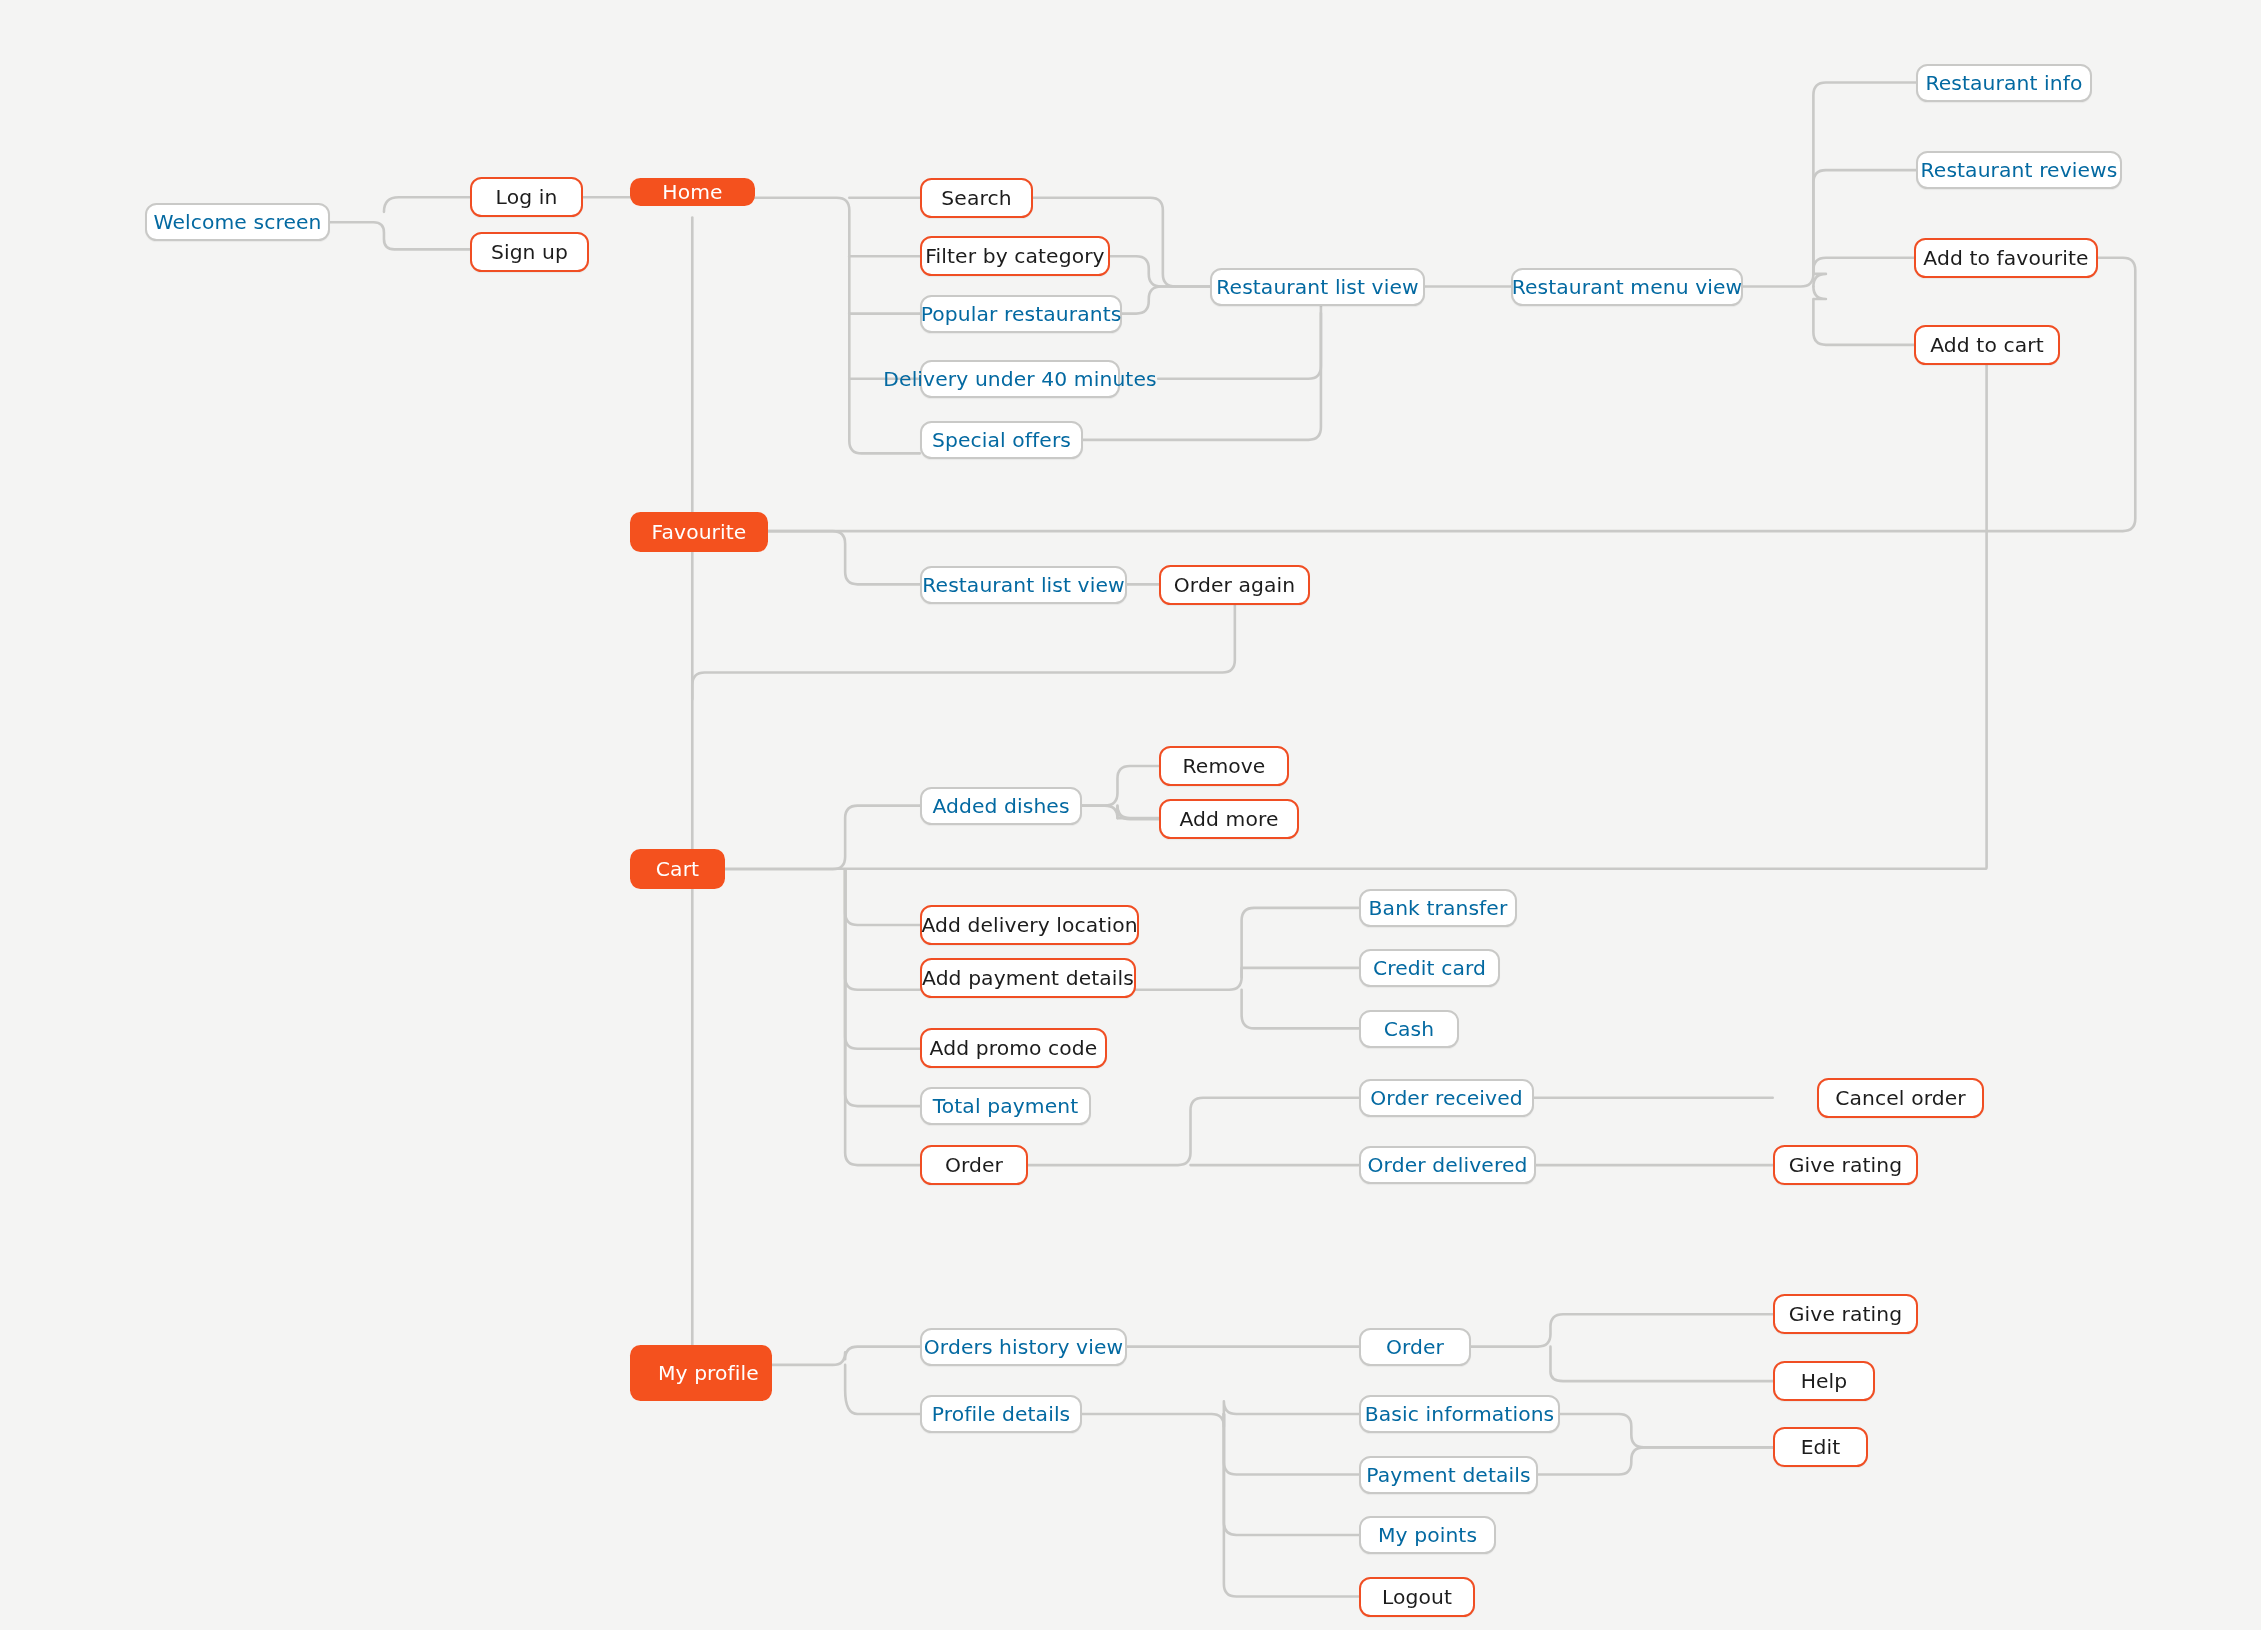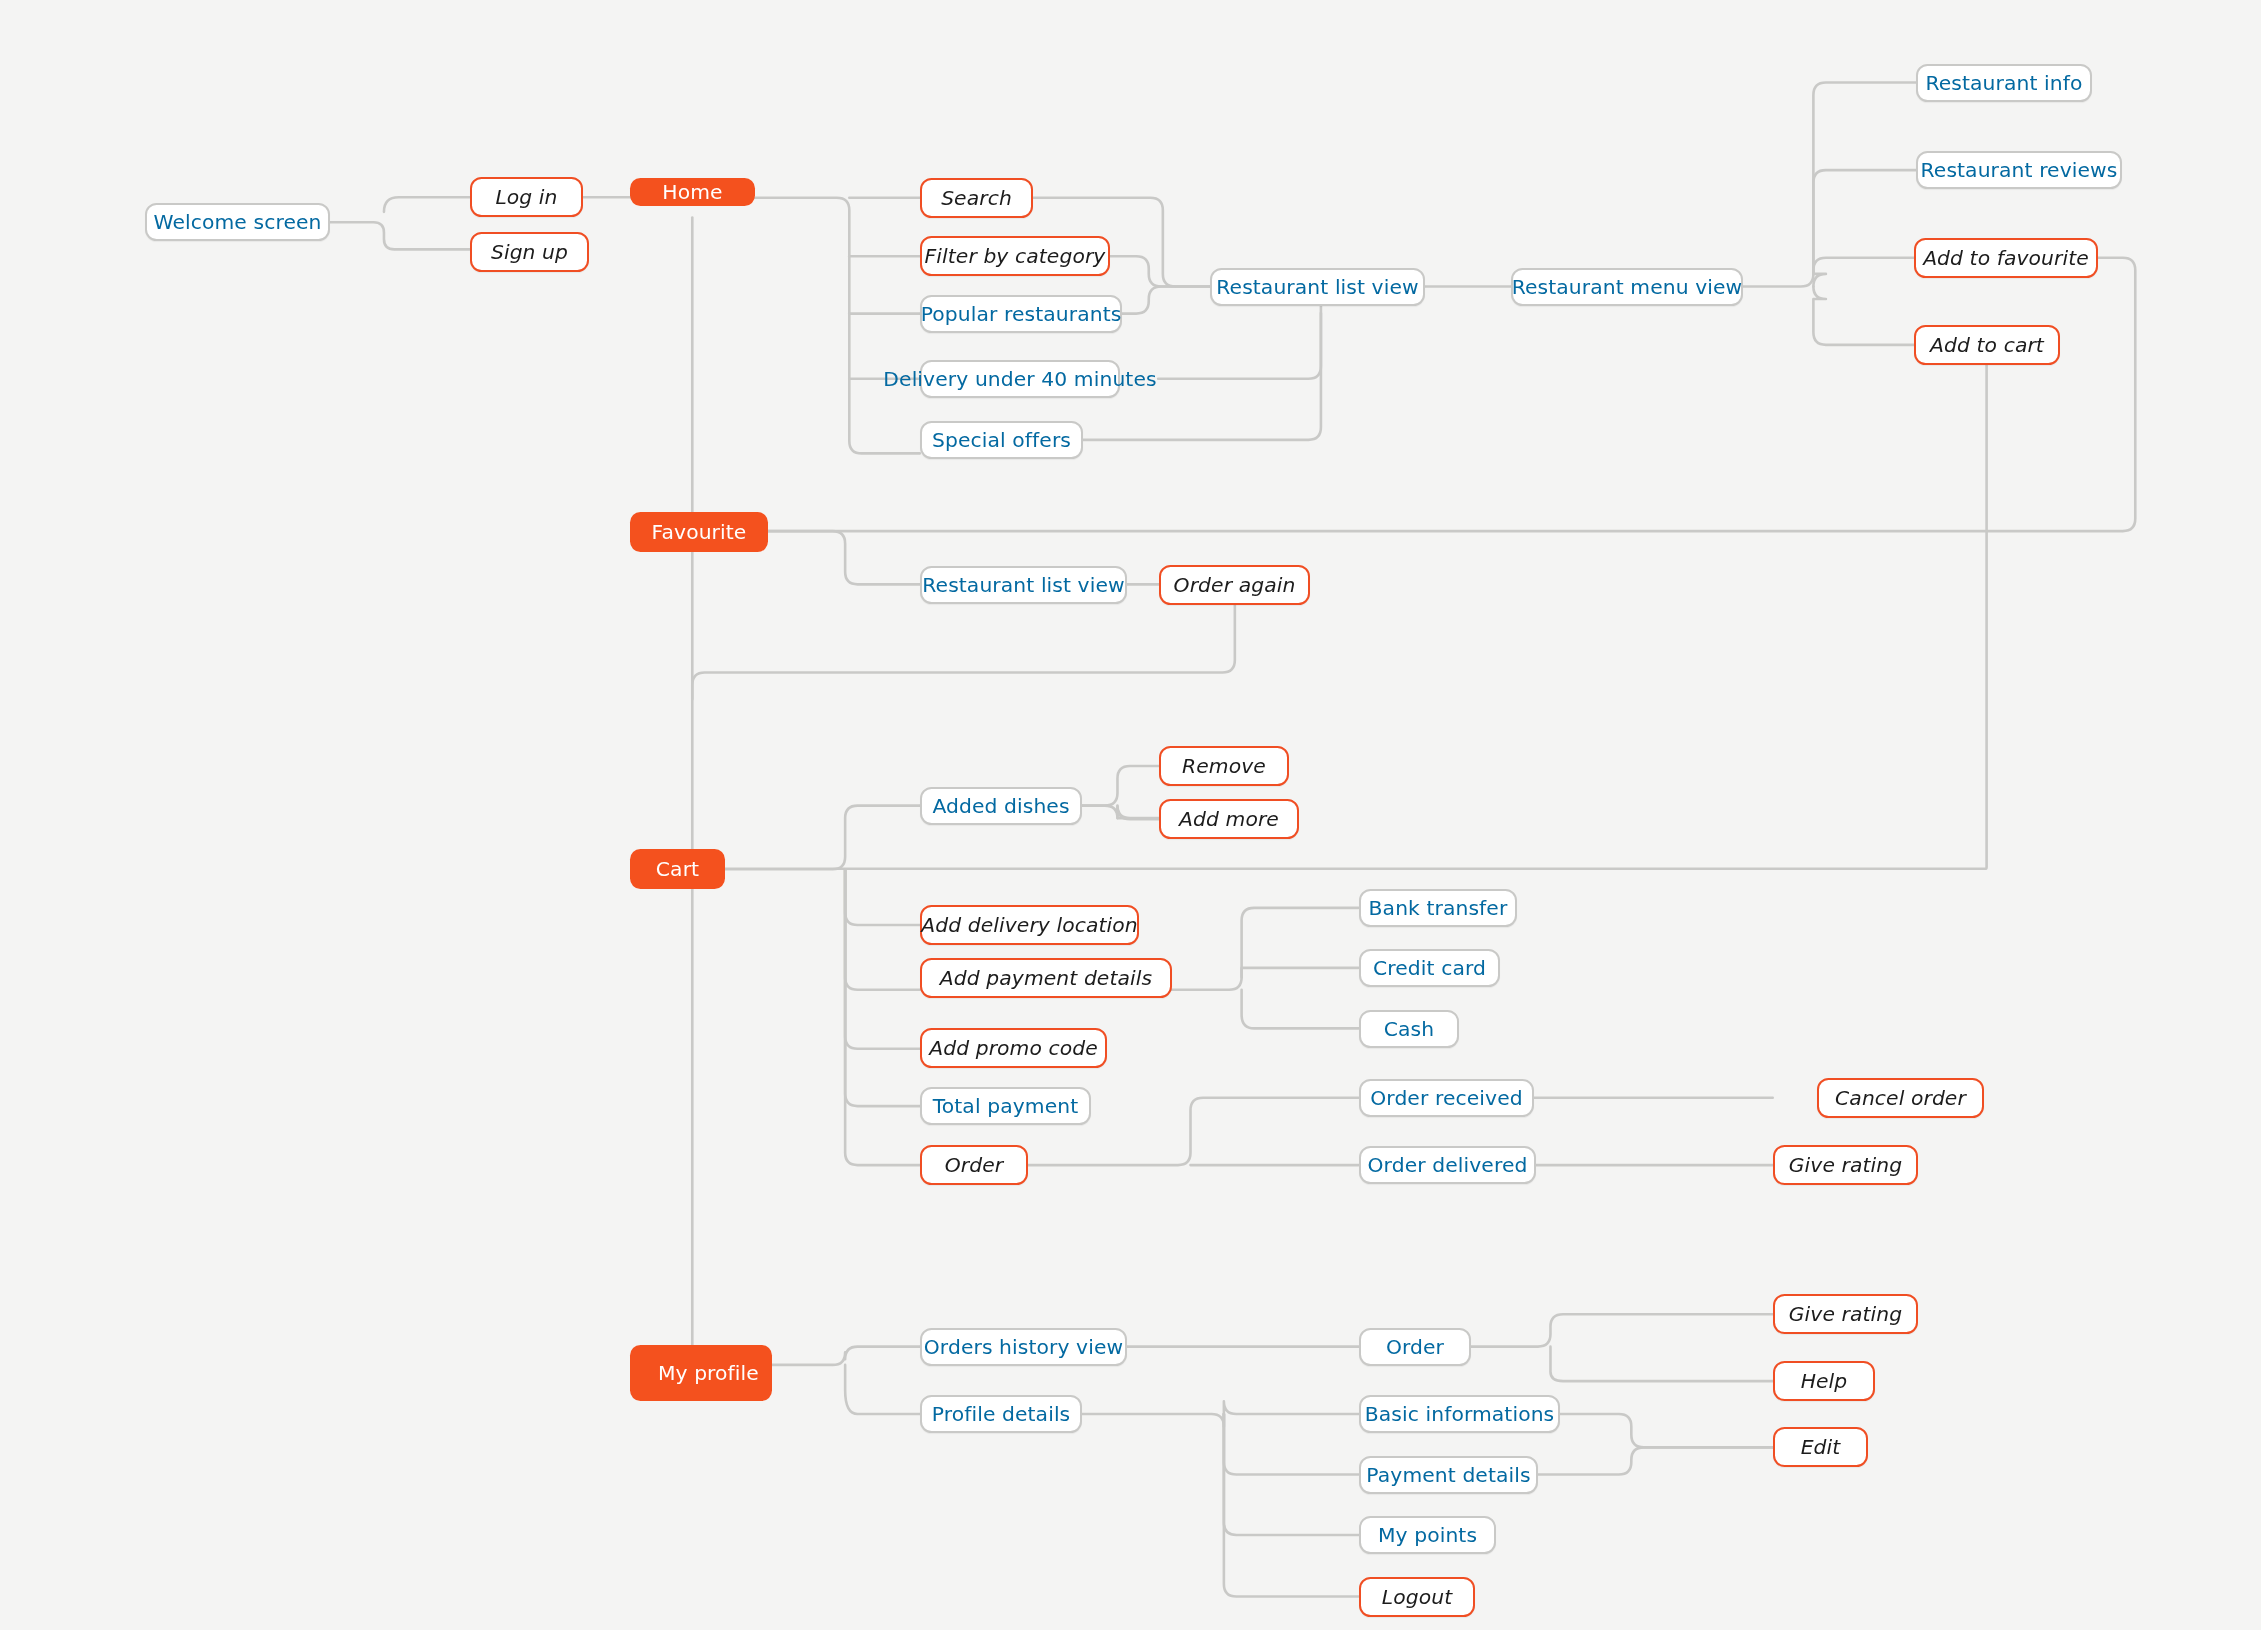--- a/index.html
+++ b/index.html
@@ -49,21 +49,20 @@
     background: #ffffff;
     border: 2.1px solid #c9c9c7;
     color: #0369a1;
     box-shadow: 0 1px 1px rgba(0,0,0,0.05);
   }
   .node.accent {
     background: #ffffff;
     border: 2.6px solid #f04e23;
     color: #1c1c1c;
     box-shadow: 0 1px 1px rgba(0,0,0,0.05);
-    font-style: italic;
   }
   .node.filled {
     background: #f4511e;
     border: none;
     color: #ffffff;
     border-radius: 10.4px;
   }
 </style>
 </head>
 <body>
@@ -139,21 +138,21 @@
       <div class="node accent" style="left: 1914px; top: 238px; width: 184px; height: 40px;">Add to favourite</div>
       <div class="node accent" style="left: 1914px; top: 325px; width: 146px; height: 40px;">Add to cart</div>
       <div class="node filled" style="left: 630px; top: 512px; width: 138px; height: 40px;">Favourite</div>
       <div class="node plain" style="left: 920px; top: 566px; width: 207px; height: 38px;">Restaurant list view</div>
       <div class="node accent" style="left: 1159px; top: 565px; width: 151px; height: 40px;">Order again</div>
       <div class="node filled" style="left: 630px; top: 849px; width: 95px; height: 40px;">Cart</div>
       <div class="node plain" style="left: 920px; top: 787px; width: 162px; height: 38px;">Added dishes</div>
       <div class="node accent" style="left: 1159px; top: 746px; width: 130px; height: 40px;">Remove</div>
       <div class="node accent" style="left: 1159px; top: 799px; width: 140px; height: 40px;">Add more</div>
       <div class="node accent" style="left: 920px; top: 905px; width: 219px; height: 40px;">Add delivery location</div>
-      <div class="node accent" style="left: 920px; top: 958px; width: 252px; height: 40px;">Add payment details</div>
+      <div class="node accent" style="left: 920px; top: 958px; width: 216px; height: 40px;">Add payment details</div>
       <div class="node accent" style="left: 920px; top: 1028px; width: 187px; height: 40px;">Add promo code</div>
       <div class="node plain" style="left: 920px; top: 1087px; width: 171px; height: 38px;">Total payment</div>
       <div class="node accent" style="left: 920px; top: 1145px; width: 108px; height: 40px;">Order</div>
       <div class="node plain" style="left: 1359px; top: 889px; width: 158px; height: 38px;">Bank transfer</div>
       <div class="node plain" style="left: 1359px; top: 949px; width: 141px; height: 38px;">Credit card</div>
       <div class="node plain" style="left: 1359px; top: 1010px; width: 100px; height: 38px;">Cash</div>
       <div class="node plain" style="left: 1359px; top: 1079px; width: 175px; height: 38px;">Order received</div>
       <div class="node plain" style="left: 1359px; top: 1146px; width: 177px; height: 38px;">Order delivered</div>
       <div class="node accent" style="left: 1773px; top: 1078px; width: 167px; height: 40px; margin-left: 44px;">Cancel order</div>
       <div class="node accent" style="left: 1773px; top: 1145px; width: 145px; height: 40px;">Give rating</div>

